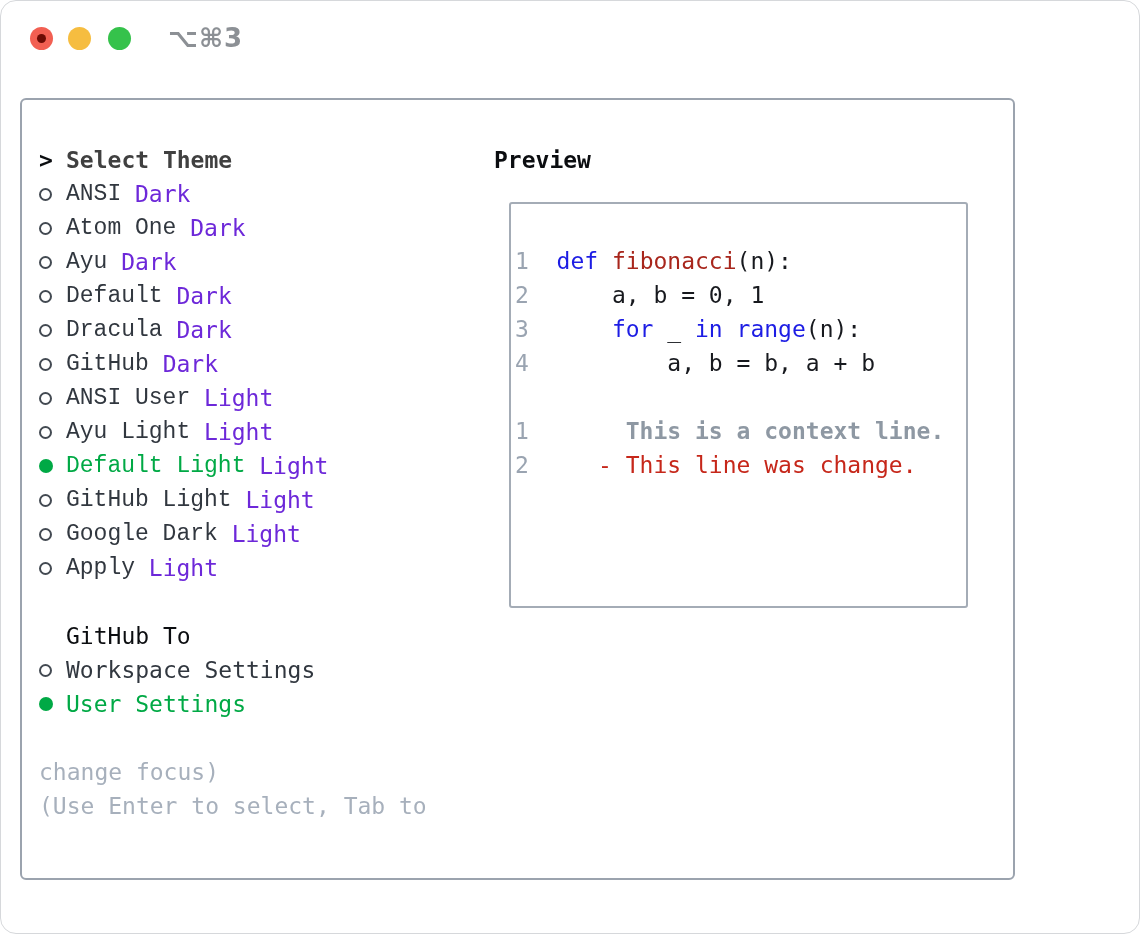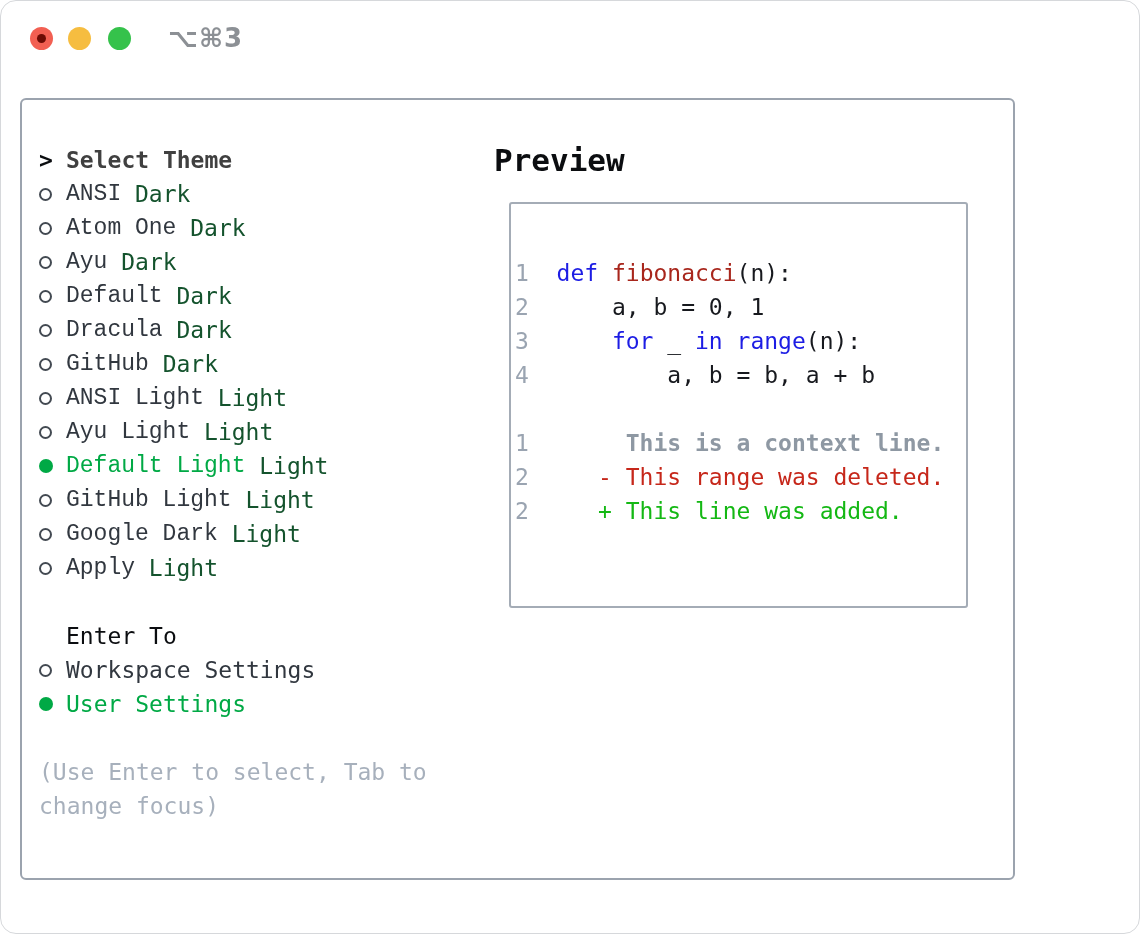--- a/index.html
+++ b/index.html
@@ -40,36 +40,36 @@
   .marker { width:27px; flex:0 0 27px; display:flex; align-items:center; }
   .chevron { font-weight:bold; color:#0b0d10; font-size:23px; }
   .radio {
     width:13px; height:13px; border-radius:50%;
     border:2px solid #434a52; background:transparent;
   }
   .radio.sel { border:none; background:#00a945; width:14px; height:14px; }
   .hdr-label { font-weight:bold; color:#404040; }
   .theme-name { color:#31373f;font-family:Liberation Mono, monospace; }
   .theme-name.sel { color:#00a945; }
-  .variant { color:#14532d; margin-left:13.8px; }
+  .variant { color:#6d28d9; margin-left:13.8px; }
   .apply-hdr { color:#0b0d10; }
   .opt-name { color:#31373f; }
   .opt-name.sel { color:#00a945; }
   .spacer { height:34px; }
   .hint { font-size:23px; line-height:34px; color:#a7b0bc; white-space:pre; }
 
   
   .preview-heading {
     position:absolute; left:472px; top:43px; height:34px; line-height:34px;
-    font-size:31px; font-weight:bold; color:#0b0d10;
+    font-size:23px; font-weight:bold; color:#0b0d10;
   }
   .preview-box {
     position:absolute; left:487px; top:102px; width:459px; height:406px;
     border:2px solid #a4acb6; border-radius:3px; background:#ffffff;
-    padding:52px 0 0 4px; overflow:hidden;
+    padding:40px 0 0 4px; overflow:hidden;
   }
   .pline { height:34px; line-height:34px; font-size:23px; white-space:pre; }
   .num { display:inline-block; width:3ch; color:#9aa4b1; }
   .pl  { color:#17191e; }
   .kw  { color:#1d1de4; }
   .fn  { color:#a8261c; }
   .ctx { color:#8e98a3;font-weight:bold; }
   .del { color:#c6271a; }
   .add { color:#14b814; }
 </style>
@@ -93,53 +93,52 @@
         <span class="hdr-label">Select Theme</span>
       </div>
 
       <div id="theme-rows">
           <div class="row"><span class="marker"><span class="radio"></span></span><span class="theme-name">ANSI</span><span class="variant">Dark</span></div>
           <div class="row"><span class="marker"><span class="radio"></span></span><span class="theme-name">Atom One</span><span class="variant">Dark</span></div>
           <div class="row"><span class="marker"><span class="radio"></span></span><span class="theme-name">Ayu</span><span class="variant">Dark</span></div>
           <div class="row"><span class="marker"><span class="radio"></span></span><span class="theme-name">Default</span><span class="variant">Dark</span></div>
           <div class="row"><span class="marker"><span class="radio"></span></span><span class="theme-name">Dracula</span><span class="variant">Dark</span></div>
           <div class="row"><span class="marker"><span class="radio"></span></span><span class="theme-name">GitHub</span><span class="variant">Dark</span></div>
-          <div class="row"><span class="marker"><span class="radio"></span></span><span class="theme-name">ANSI Light</span><span class="variant">Light</span></div>
+          <div class="row"><span class="marker"><span class="radio"></span></span><span class="theme-name">ANSI User</span><span class="variant">Light</span></div>
           <div class="row"><span class="marker"><span class="radio"></span></span><span class="theme-name">Ayu Light</span><span class="variant">Light</span></div>
           <div class="row"><span class="marker"><span class="radio sel"></span></span><span class="theme-name sel">Default Light</span><span class="variant">Light</span></div>
           <div class="row"><span class="marker"><span class="radio"></span></span><span class="theme-name">GitHub Light</span><span class="variant">Light</span></div>
           <div class="row"><span class="marker"><span class="radio"></span></span><span class="theme-name">Google Dark</span><span class="variant">Light</span></div>
           <div class="row"><span class="marker"><span class="radio"></span></span><span class="theme-name">Apply</span><span class="variant">Light</span></div>
         </div>
 
       <div class="spacer"></div>
 
       <div class="row">
         <span class="marker"></span>
-        <span class="apply-hdr">Enter To</span>
+        <span class="apply-hdr">GitHub To</span>
       </div>
 
       <div id="apply-rows">
           <div class="row"><span class="marker"><span class="radio"></span></span><span class="opt-name">Workspace Settings</span></div>
           <div class="row"><span class="marker"><span class="radio sel"></span></span><span class="opt-name sel">User Settings</span></div>
         </div>
 
       <div class="spacer"></div>
 
+      <div class="hint">change focus)</div>
       <div class="hint">(Use Enter to select, Tab to</div>
-      <div class="hint">change focus)</div>
     </div>
 
     <div class="preview-heading">Preview</div>
 
     <div class="preview-box" id="preview-box">
         <div class="pline"><span class="num">1</span><span class="kw">def</span><span class="pl"> </span><span class="fn">fibonacci</span><span class="pl">(n):</span></div>
         <div class="pline"><span class="num">2</span><span class="pl">    a, b = 0, 1</span></div>
         <div class="pline"><span class="num">3</span><span class="pl">    </span><span class="kw">for</span><span class="pl"> _ </span><span class="kw">in</span><span class="pl"> </span><span class="kw">range</span><span class="pl">(n):</span></div>
         <div class="pline"><span class="num">4</span><span class="pl">        a, b = b, a + b</span></div>
         <div class="pline"><span class="num"></span></div>
         <div class="pline"><span class="num">1</span><span class="ctx">     This is a context line.</span></div>
-        <div class="pline"><span class="num">2</span><span class="del">   - This range was deleted.</span></div>
-        <div class="pline"><span class="num">2</span><span class="add">   + This line was added.</span></div>
+        <div class="pline"><span class="num">2</span><span class="del">   - This line was change.</span></div>
       </div>
 
   </div>
 </div>
 
 </body></html>

